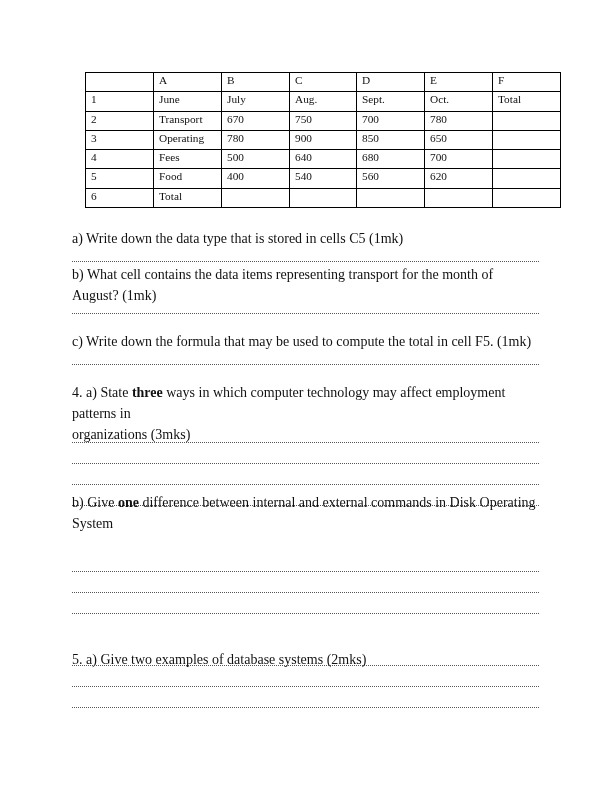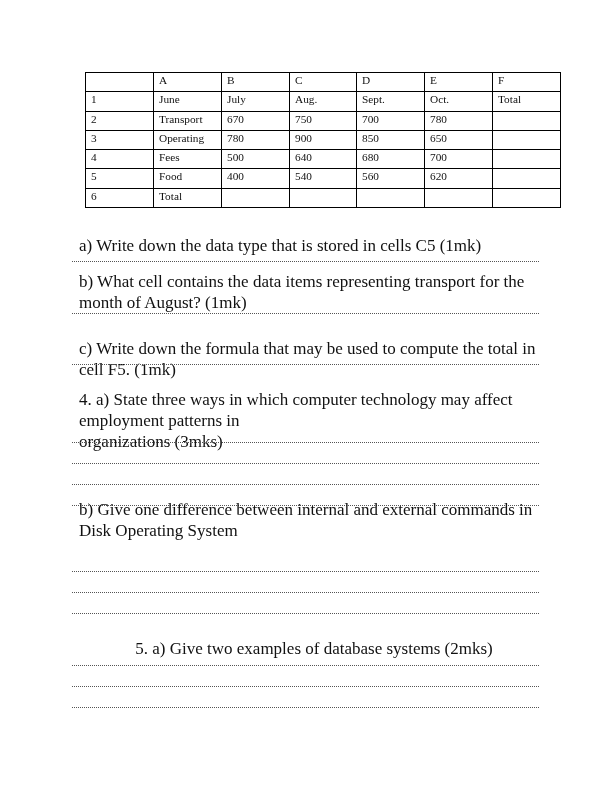--- a/index.html
+++ b/index.html
@@ -25,24 +25,24 @@
     .sheet-table col.c0 { width: 68px; }
     .sheet-table col.c1 { width: 68px; }
     .sheet-table col.c2 { width: 68px; }
     .sheet-table col.c3 { width: 67px; }
     .sheet-table col.c4 { width: 68px; }
     .sheet-table col.c5 { width: 68px; }
     .sheet-table col.c6 { width: 68px; }
 
     .q {
       position: absolute; left: 72px; width: 470px;
-      font-size: 17px; line-height: 21px;
-      margin: 7px;
+      font-size: 14px; line-height: 21px;
+      margin: 0;
     }
-    .q b { font-weight: normal; }
+    .q b { font-weight: bold; }
     .q .cont { display: block; padding-left: 12px; line-height: 14px; }
     .dots {
       position: absolute; left: 72px; width: 467px; height: 0;
       border-bottom: 1px dotted #555555;
     }
   </style>
 </head>
 <body>
 
 <table class="sheet-table">
@@ -140,16 +140,16 @@
 <div class="dots" style="top:484px;"></div>
 <div class="dots" style="top:505px;"></div>
 
 <p class="q" style="top:492px;">
   <span>b) Give </span><b>one</b><span> difference between internal and external commands in Disk Operating System</span>
 </p>
 <div class="dots" style="top:571px;"></div>
 <div class="dots" style="top:592px;"></div>
 <div class="dots" style="top:613px;"></div>
 
-<p class="q" style="top:631px;text-align:center;">5. a) Give two examples of database systems (2mks)</p>
+<p class="q" style="top:649px;">5. a) Give two examples of database systems (2mks)</p>
 <div class="dots" style="top:665px;"></div>
 <div class="dots" style="top:686px;"></div>
 <div class="dots" style="top:707px;"></div>
 
 </body></html>

